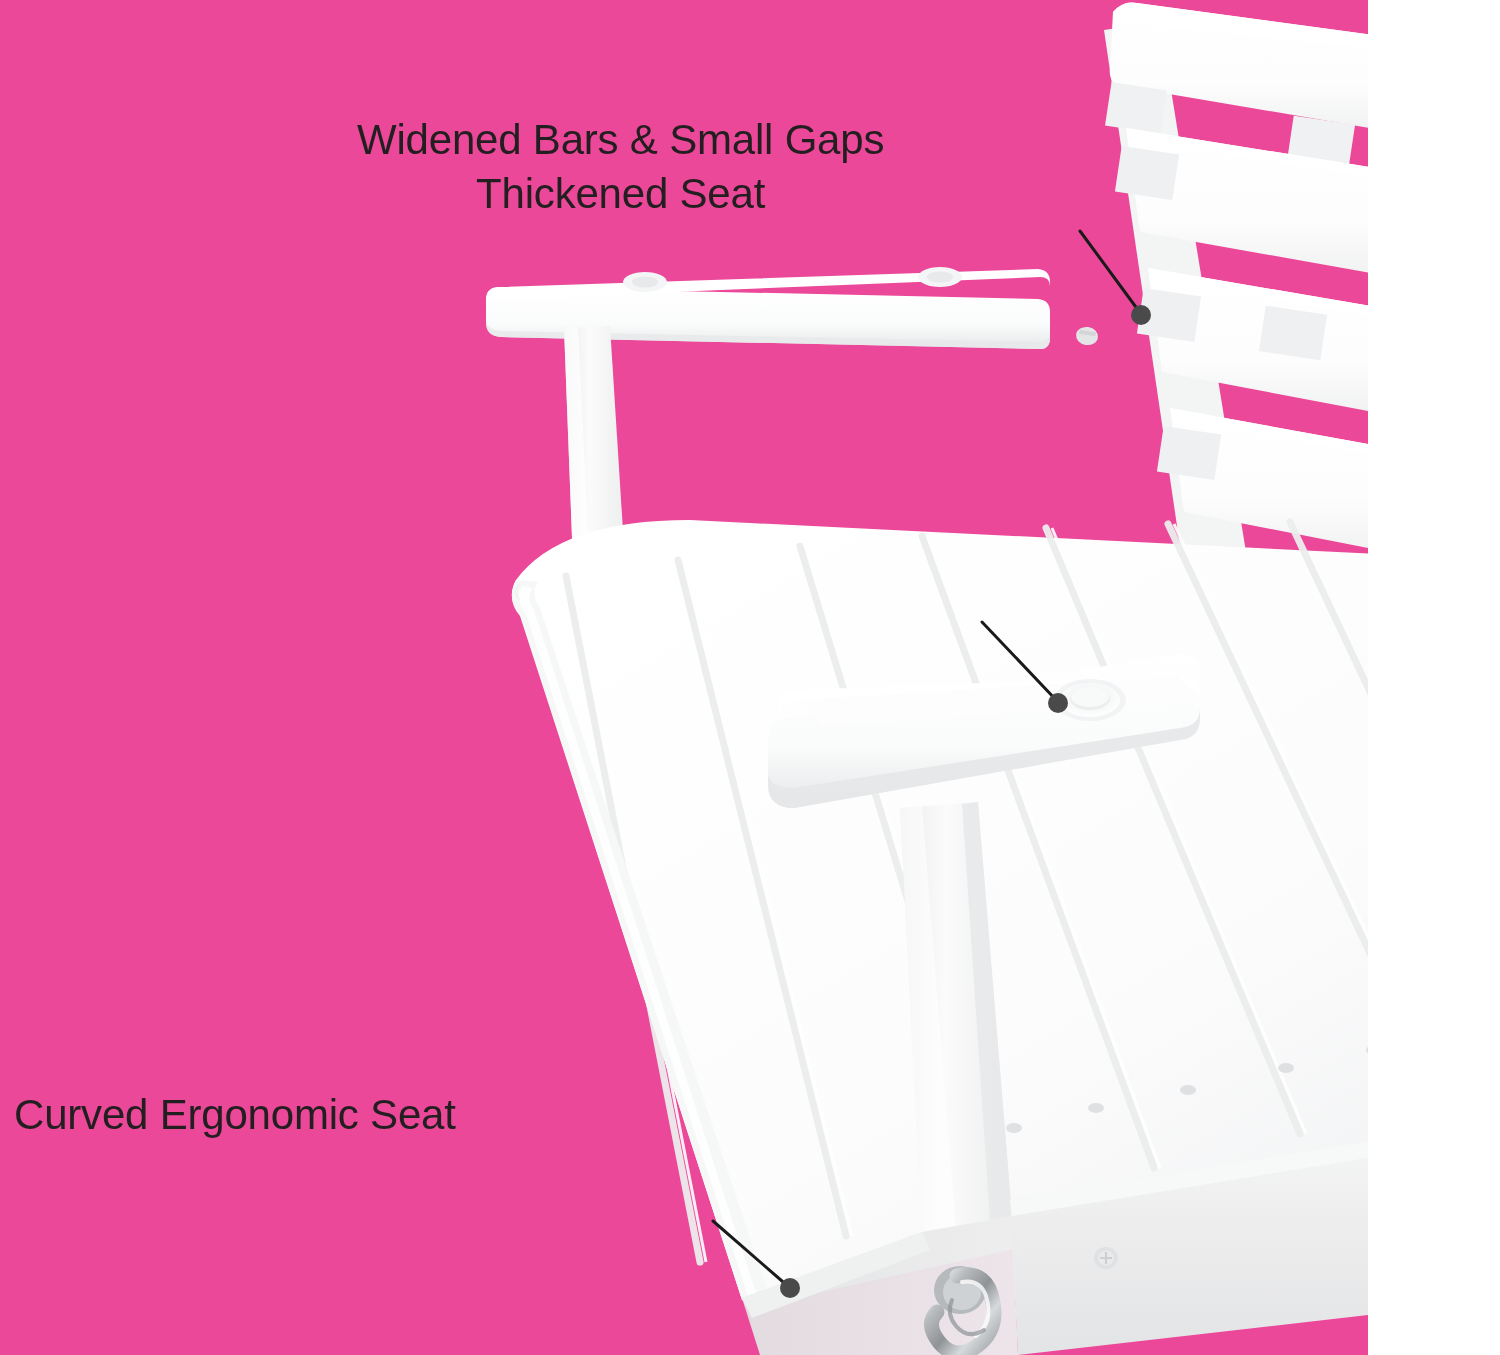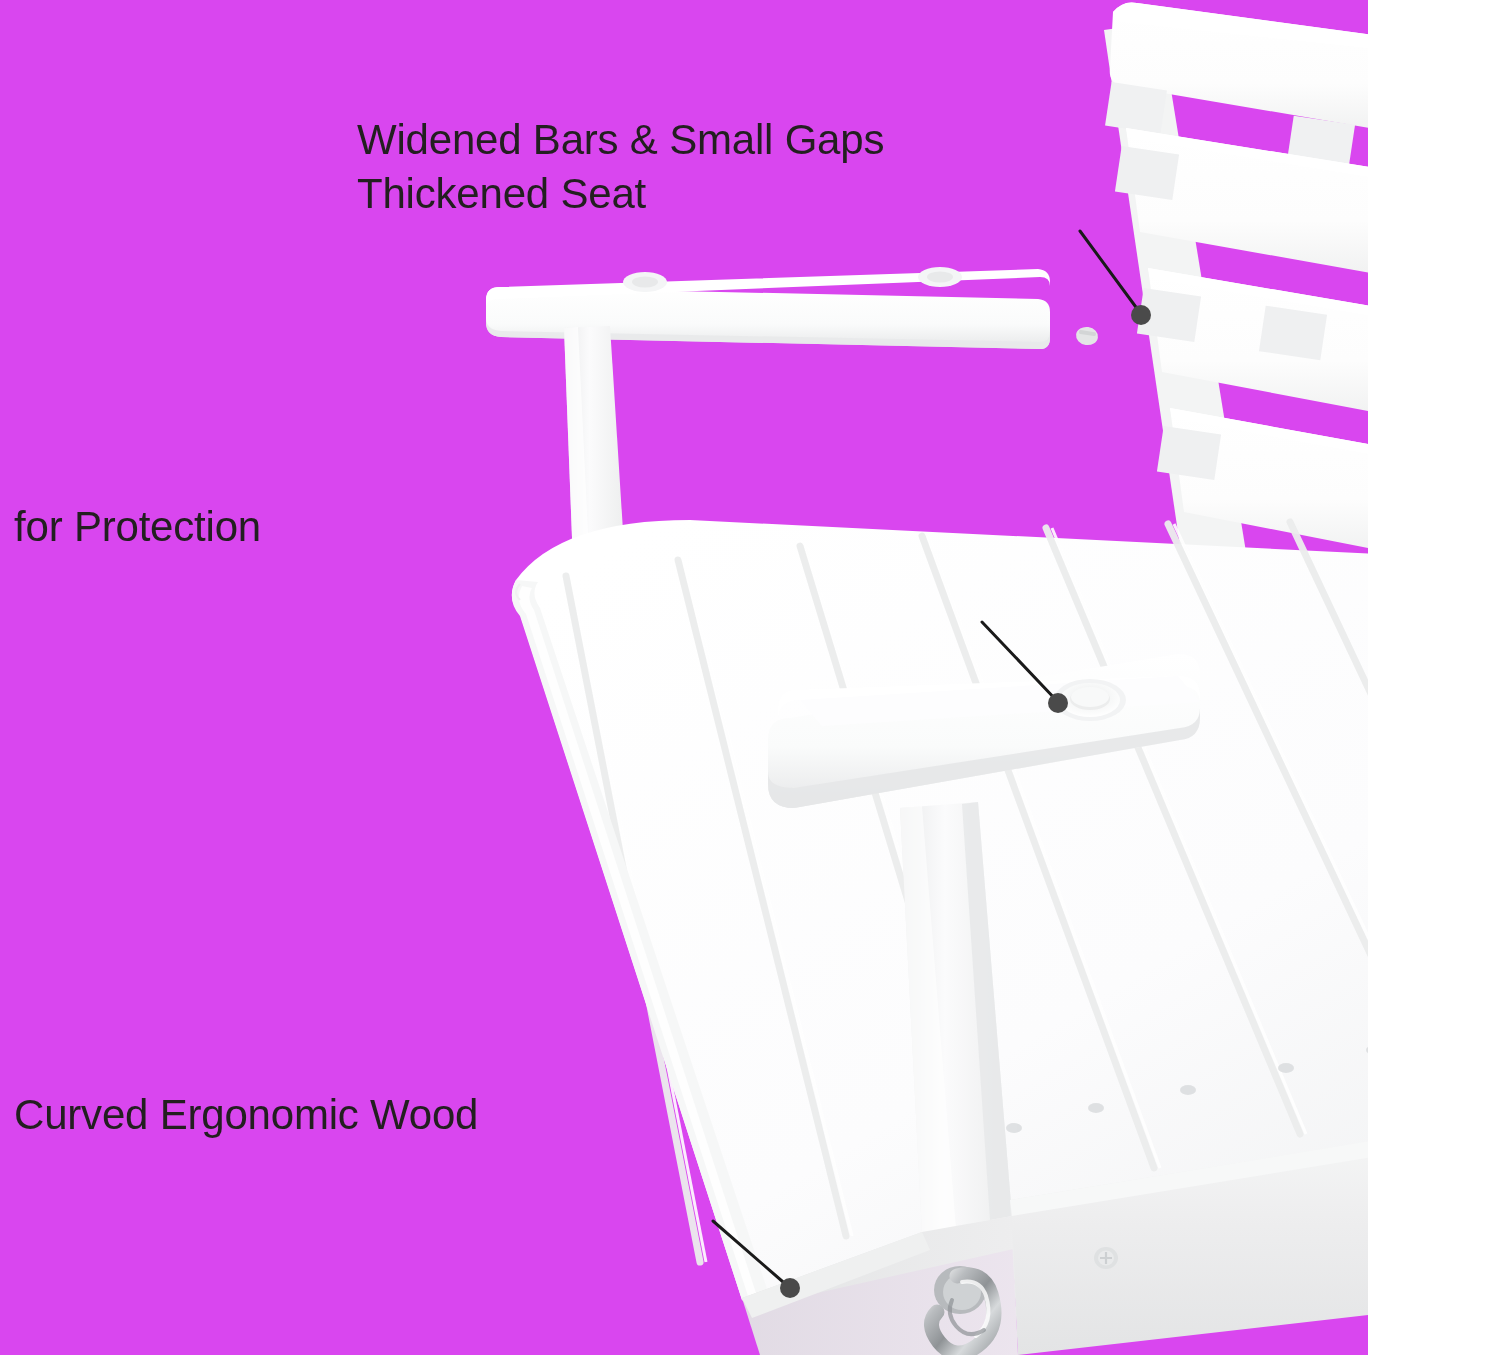--- a/index.html
+++ b/index.html
@@ -1,18 +1,18 @@
 <!DOCTYPE html>
 <html><head>
 <meta charset="utf-8">
 <style>
   html,body{margin:0;padding:0;background:#ffffff;}
   body{width:1500px;height:1355px;overflow:hidden;
        font-family:"Liberation Sans","DejaVu Sans",sans-serif;}
-  #stage{position:relative;width:1368px;height:1355px;background:#d946ef;overflow:hidden;}
+  #stage{position:relative;width:1368px;height:1355px;background:#ec4899;overflow:hidden;text-align:center;}
 
   
   #product{position:absolute;left:0;top:0;width:1500px;height:1355px;}
   #product svg{position:absolute;left:0;top:0;}
 
   
   #annotations{position:absolute;left:0;top:0;width:1500px;height:1355px;}
   .callout{position:absolute;}
   .callout .ctext{
     font-size:42px;
@@ -217,26 +217,25 @@
 
   <div id="annotations">
 
     <div class="callout" style="left:357px; top:113px;">
       <div class="ctext">Widened Bars &amp; Small Gaps</div>
       <div class="ctext">Thickened Seat</div>
     </div>
     <div class="cline" style="left:352px; top:230px; width:728px;"></div>
 
     <div class="callout" style="left:14px; top:500px;">
-      <div class="ctext">for Protection</div>
     </div>
     <div class="cline" style="left:0px; top:621px; width:982px;"></div>
 
     <div class="callout" style="left:14px; top:1088px;">
-      <div class="ctext">Curved Ergonomic Wood</div>
+      <div class="ctext">Curved Ergonomic Seat</div>
     </div>
     <div class="cline" style="left:0px; top:1220px; width:713px;"></div>
 
     <svg class="leader" width="1500" height="1355" xmlns="http://www.w3.org/2000/svg">
       <g stroke="#1a1a1a" stroke-width="3" fill="none" stroke-linecap="round">
         <line x1="1080" y1="231" x2="1141" y2="314"></line>
         <line x1="982" y1="622" x2="1058" y2="702"></line>
         <line x1="713" y1="1221" x2="790" y2="1288"></line>
       </g>
       <g fill="#4a4a4a">

